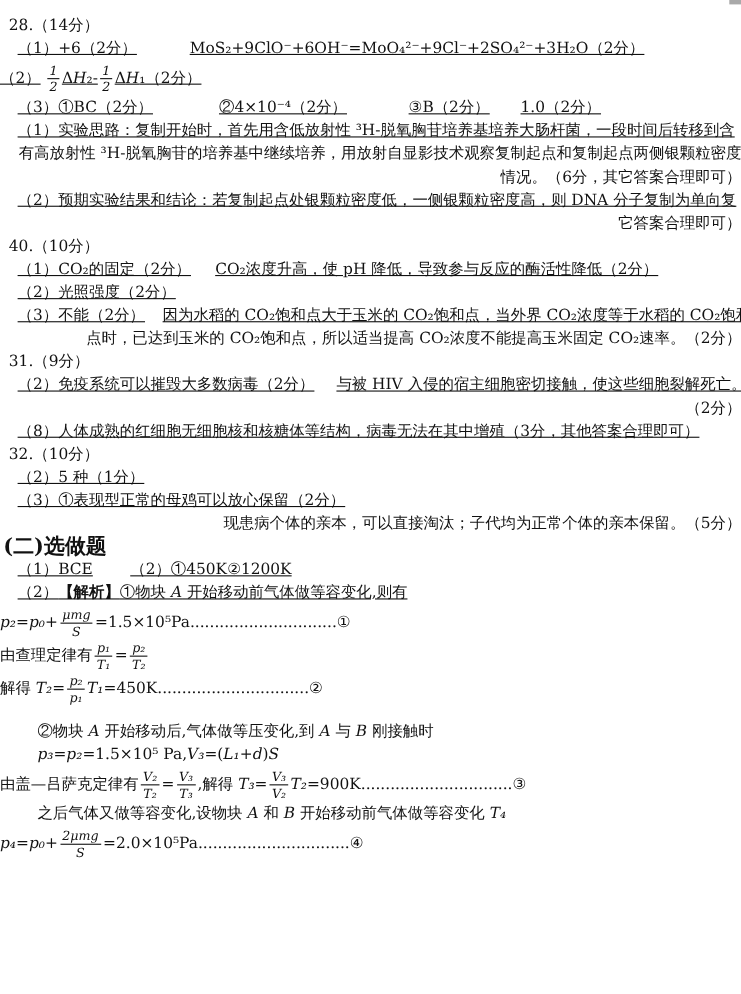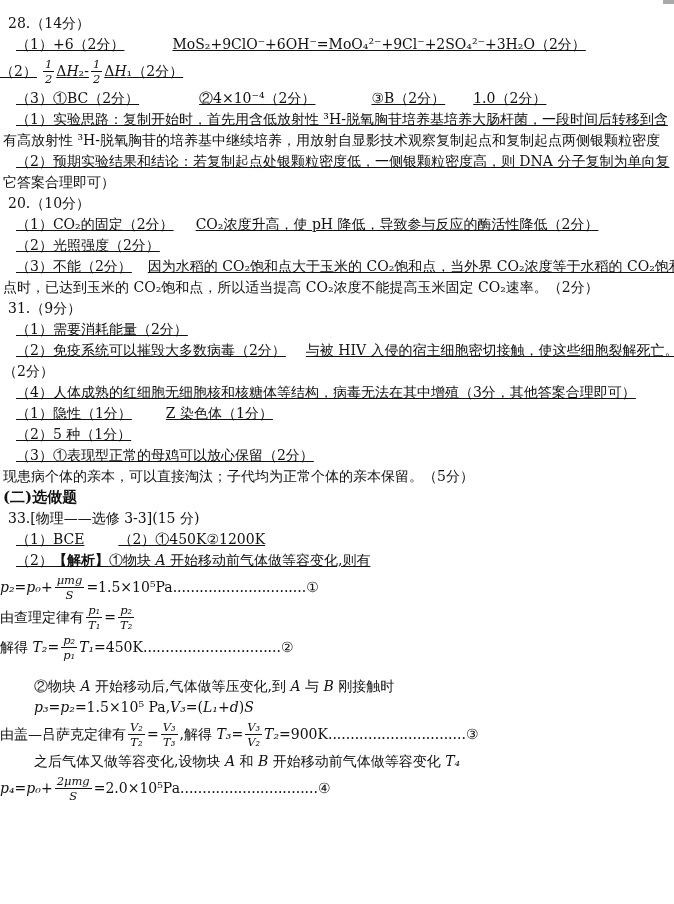--- a/index.html
+++ b/index.html
@@ -5,23 +5,23 @@
   html,body{margin:0;padding:0;}
   body{
     width:674px;height:904px;background:#ffffff;color:#111;
     font-family:"DejaVu Serif","Liberation Serif",serif;
     font-size:14px;overflow:hidden;position:relative;
   }
   .doc{padding-top:13px;}
   .line{line-height:21px;white-space:pre;}
   .sec{margin-left:8px;}
   .item{margin-left:16px;text-decoration:underline;}
-  .flush{margin-left:3px;}
+  .flush{margin-left:3px;text-align:right;}
   .form{margin-left:34px;}
-  .secbold{margin-left:3px;font-weight:bold;font-size:15px;}
+  .secbold{margin-left:3px;font-weight:bold;font-size:19px;}
   .tall{margin:3px 0;}
   .spacer{height:12px;}
   .it{font-style:italic;}
   .bd{font-weight:bold;}
   .tx{}
   .gap{display:inline-block;}
   .frac{
     display:inline-block;vertical-align:middle;text-align:center;
     font-style:italic;line-height:1;margin:0 2px;
   }
@@ -33,38 +33,37 @@
 <body>
 
 <div class="corner-fragment"></div>
 <div class="doc">
     <div class="line sec"><span class="tx">28.（14分）</span></div>
     <div class="line item"><span class="tx">（1）+6（2分）</span><span class="gap" style="width: 48px;"></span><span class="tx">MoS₂+9ClO⁻+6OH⁻=MoO₄²⁻+9Cl⁻+2SO₄²⁻+3H₂O（2分）</span></div>
     <div class="line item tall"><span class="tx">（2）</span><span class="gap" style="width: 4px;"></span><span class="frac"><span class="fn">1</span><span class="fd">2</span></span><span class="tx">Δ</span><span class="it">H</span><span class="tx">₂-</span><span class="frac"><span class="fn">1</span><span class="fd">2</span></span><span class="tx">Δ</span><span class="it">H</span><span class="tx">₁（2分）</span></div>
     <div class="line item"><span class="tx">（3）①BC（2分）</span><span class="gap" style="width: 60px;"></span><span class="tx">②4×10⁻⁴（2分）</span><span class="gap" style="width: 56px;"></span><span class="tx">③B（2分）</span><span class="gap" style="width: 28px;"></span><span class="tx">1.0（2分）</span></div>
     <div class="line item"><span class="tx">（1）实验思路：复制开始时，首先用含低放射性 ³H-脱氧胸苷培养基培养大肠杆菌，一段时间后转移到含</span></div>
     <div class="line flush"><span class="tx">有高放射性 ³H-脱氧胸苷的培养基中继续培养，用放射自显影技术观察复制起点和复制起点两侧银颗粒密度</span></div>
+    <div class="line flush"><span class="tx">情况。（6分，其它答案合理即可）</span></div>
     <div class="line item"><span class="tx">（2）预期实验结果和结论：若复制起点处银颗粒密度低，一侧银颗粒密度高，则 DNA 分子复制为单向复</span></div>
     <div class="line flush"><span class="tx">它答案合理即可）</span></div>
-    <div class="line sec"><span class="tx">20.（10分）</span></div>
+    <div class="line sec"><span class="tx">40.（10分）</span></div>
     <div class="line item"><span class="tx">（1）CO₂的固定（2分）</span><span class="gap" style="width: 22px;"></span><span class="tx">CO₂浓度升高，使 pH 降低，导致参与反应的酶活性降低（2分）</span></div>
     <div class="line item"><span class="tx">（2）光照强度（2分）</span></div>
     <div class="line item"><span class="tx">（3）不能（2分）</span><span class="gap" style="width: 16px;"></span><span class="tx">因为水稻的 CO₂饱和点大于玉米的 CO₂饱和点，当外界 CO₂浓度等于水稻的 CO₂饱和</span></div>
     <div class="line flush"><span class="tx">点时，已达到玉米的 CO₂饱和点，所以适当提高 CO₂浓度不能提高玉米固定 CO₂速率。（2分）</span></div>
     <div class="line sec"><span class="tx">31.（9分）</span></div>
-    <div class="line item"><span class="tx">（1）需要消耗能量（2分）</span></div>
     <div class="line item"><span class="tx">（2）免疫系统可以摧毁大多数病毒（2分）</span><span class="gap" style="width: 20px;"></span><span class="tx">与被 HIV 入侵的宿主细胞密切接触，使这些细胞裂解死亡。</span></div>
     <div class="line flush"><span class="tx">（2分）</span></div>
-    <div class="line item"><span class="tx">（4）人体成熟的红细胞无细胞核和核糖体等结构，病毒无法在其中增殖（3分，其他答案合理即可）</span></div>
-    <div class="line item"><span class="tx">（1）隐性（1分）</span><span class="gap" style="width: 34px;"></span><span class="tx">Z 染色体（1分）</span></div>
+    <div class="line item"><span class="tx">（8）人体成熟的红细胞无细胞核和核糖体等结构，病毒无法在其中增殖（3分，其他答案合理即可）</span></div>
+    <div class="line sec"><span class="tx">32.（10分）</span></div>
     <div class="line item"><span class="tx">（2）5 种（1分）</span></div>
     <div class="line item"><span class="tx">（3）①表现型正常的母鸡可以放心保留（2分）</span></div>
     <div class="line flush"><span class="tx">现患病个体的亲本，可以直接淘汰；子代均为正常个体的亲本保留。（5分）</span></div>
     <div class="line secbold"><span class="bd">(二)选做题</span></div>
-    <div class="line sec"><span class="tx">33.[物理——选修 3-3](15 分)</span></div>
     <div class="line item"><span class="tx">（1）BCE</span><span class="gap" style="width: 34px;"></span><span class="tx">（2）①450K②1200K</span></div>
     <div class="line item"><span class="tx">（2）</span><span class="bd">【解析】</span><span class="tx">①物块 </span><span class="it">A</span><span class="tx"> 开始移动前气体做等容变化,则有</span></div>
     <div class="line form tall"><span class="it">p₂</span><span class="tx">=</span><span class="it">p₀</span><span class="tx">+</span><span class="frac"><span class="fn">μmg</span><span class="fd">S</span></span><span class="tx">=1.5×10⁵Pa..............................①</span></div>
     <div class="line form tall"><span class="tx">由查理定律有</span><span class="frac"><span class="fn">p₁</span><span class="fd">T₁</span></span><span class="tx">=</span><span class="frac"><span class="fn">p₂</span><span class="fd">T₂</span></span></div>
     <div class="line form tall"><span class="tx">解得 </span><span class="it">T₂</span><span class="tx">=</span><span class="frac"><span class="fn">p₂</span><span class="fd">p₁</span></span><span class="it">T₁</span><span class="tx">=450K...............................②</span></div>
     <div class="line spacer"></div>
     <div class="line form"><span class="tx">②物块 </span><span class="it">A</span><span class="tx"> 开始移动后,气体做等压变化,到 </span><span class="it">A</span><span class="tx"> 与 </span><span class="it">B</span><span class="tx"> 刚接触时</span></div>
     <div class="line form"><span class="it">p₃</span><span class="tx">=</span><span class="it">p₂</span><span class="tx">=1.5×10⁵ Pa,</span><span class="it">V₃</span><span class="tx">=(</span><span class="it">L₁</span><span class="tx">+</span><span class="it">d</span><span class="tx">)</span><span class="it">S</span></div>
     <div class="line form tall"><span class="tx">由盖—吕萨克定律有</span><span class="frac"><span class="fn">V₂</span><span class="fd">T₂</span></span><span class="tx">=</span><span class="frac"><span class="fn">V₃</span><span class="fd">T₃</span></span><span class="tx">,解得 </span><span class="it">T₃</span><span class="tx">=</span><span class="frac"><span class="fn">V₃</span><span class="fd">V₂</span></span><span class="it">T₂</span><span class="tx">=900K...............................③</span></div>
     <div class="line form"><span class="tx">之后气体又做等容变化,设物块 </span><span class="it">A</span><span class="tx"> 和 </span><span class="it">B</span><span class="tx"> 开始移动前气体做等容变化 </span><span class="it">T₄</span></div>

